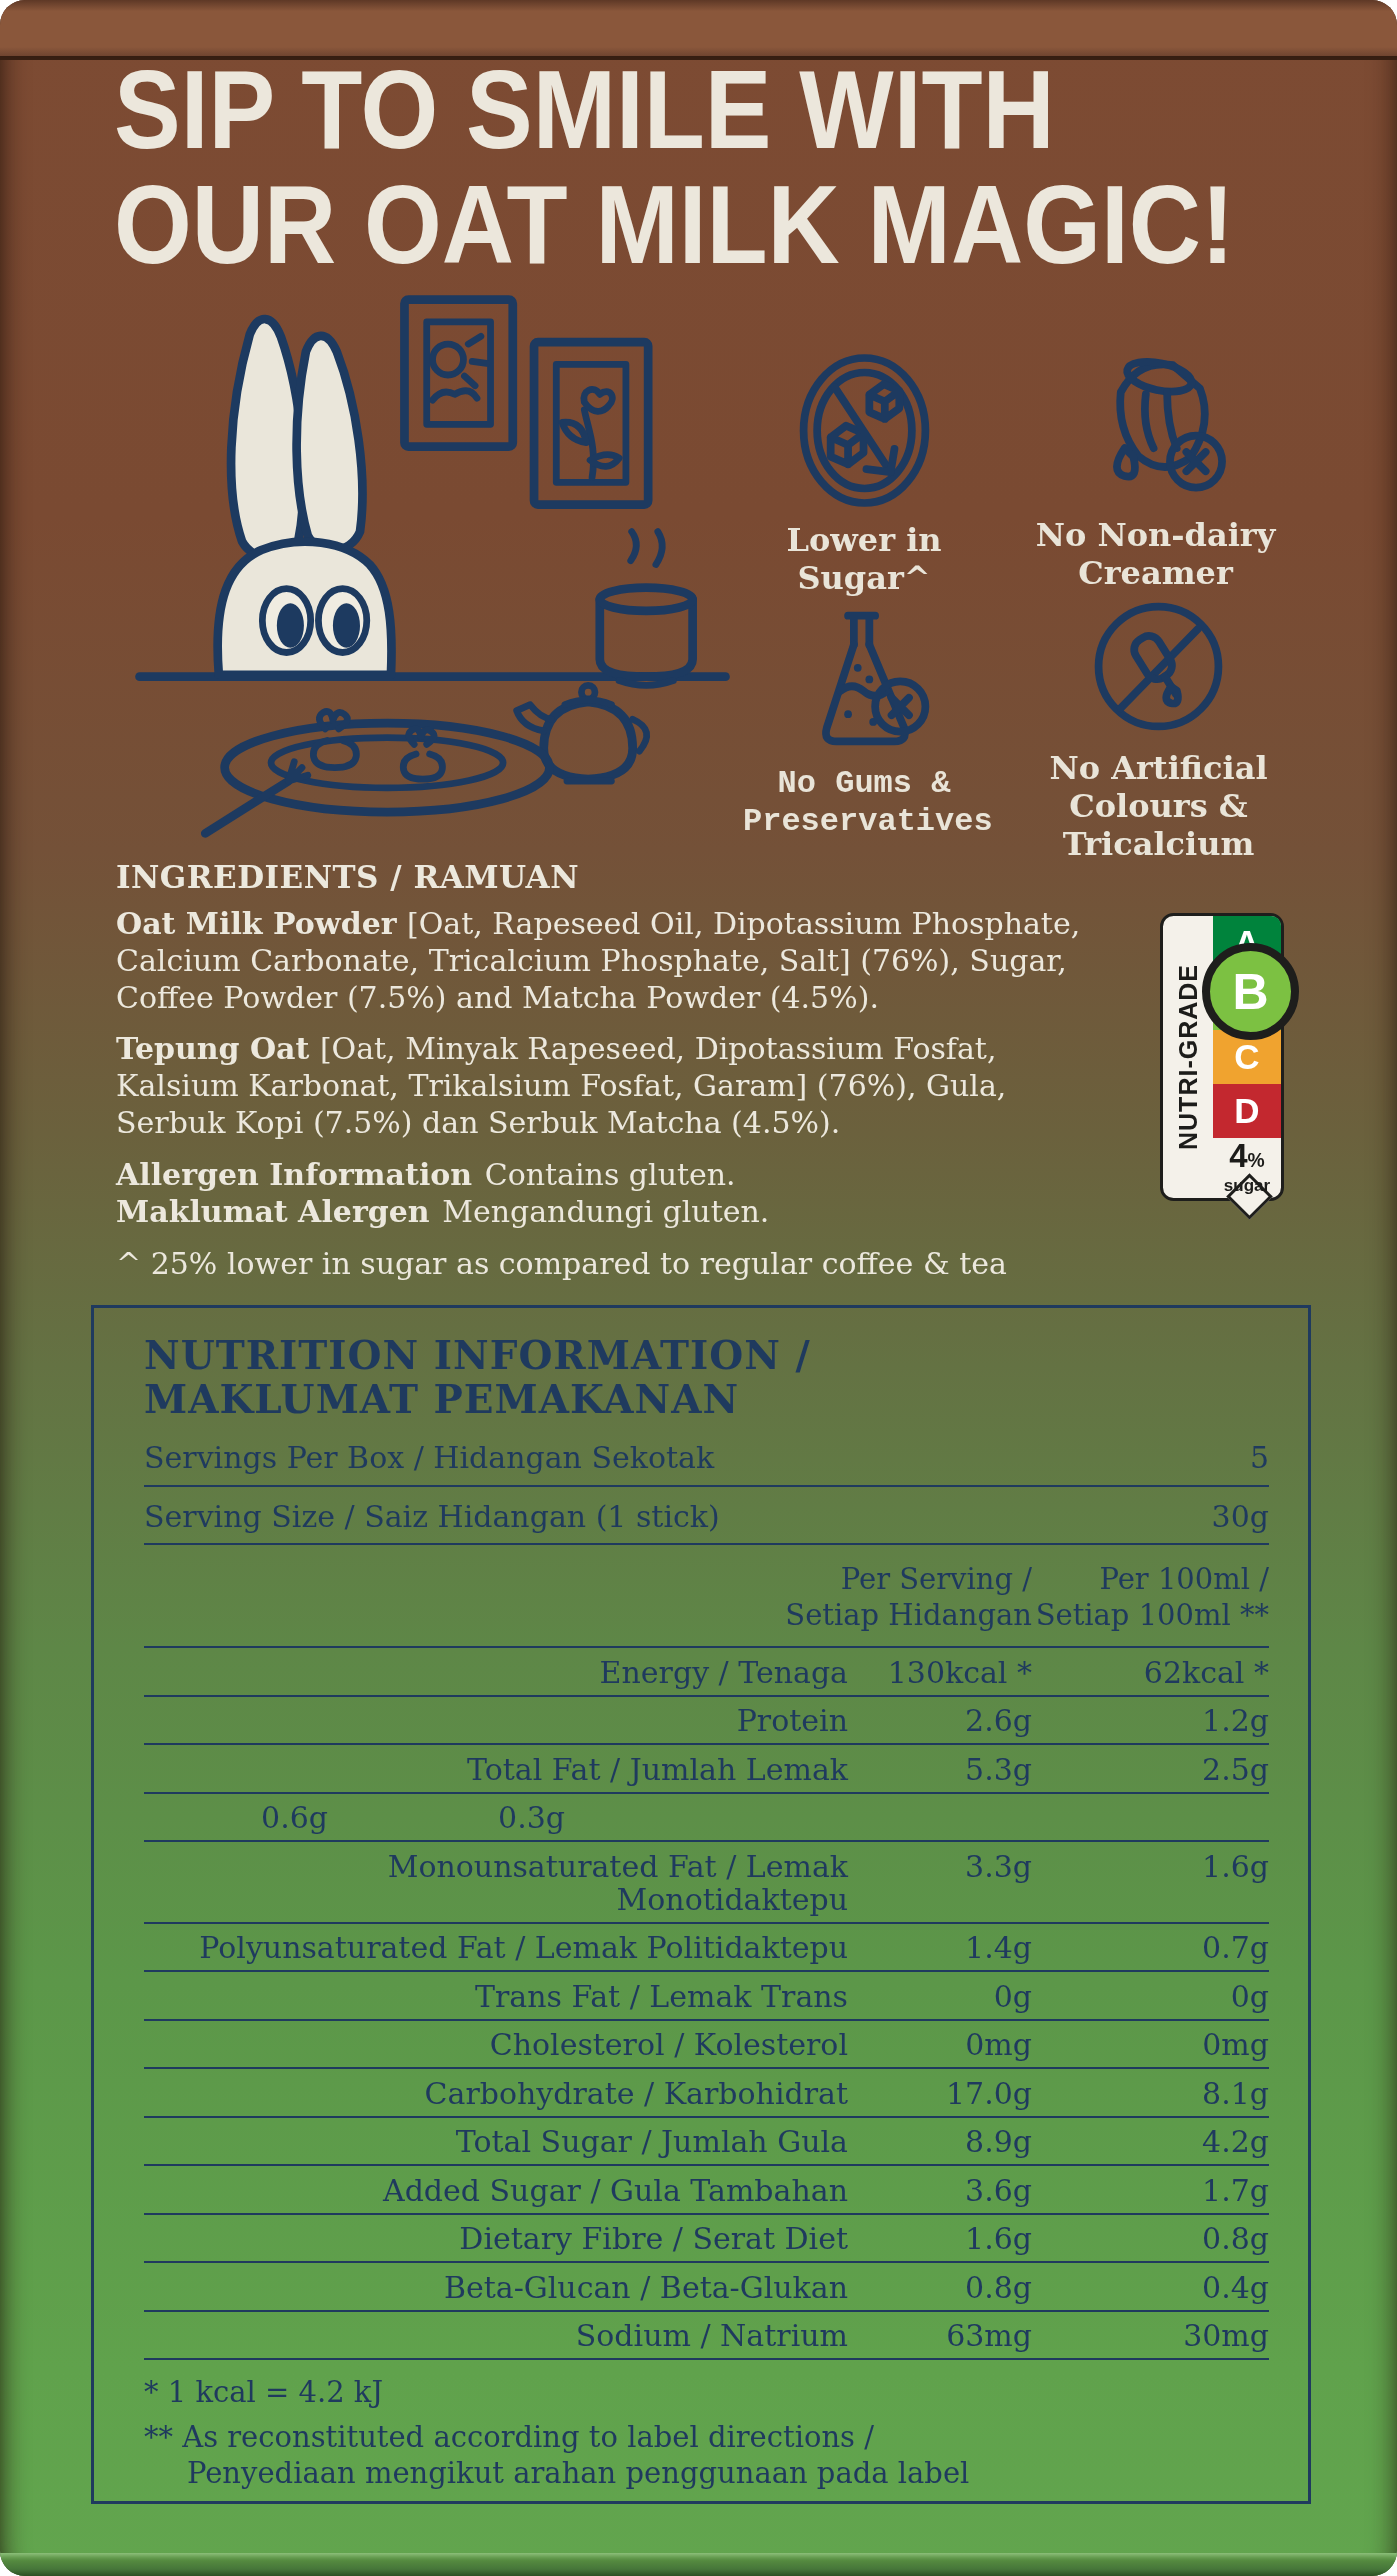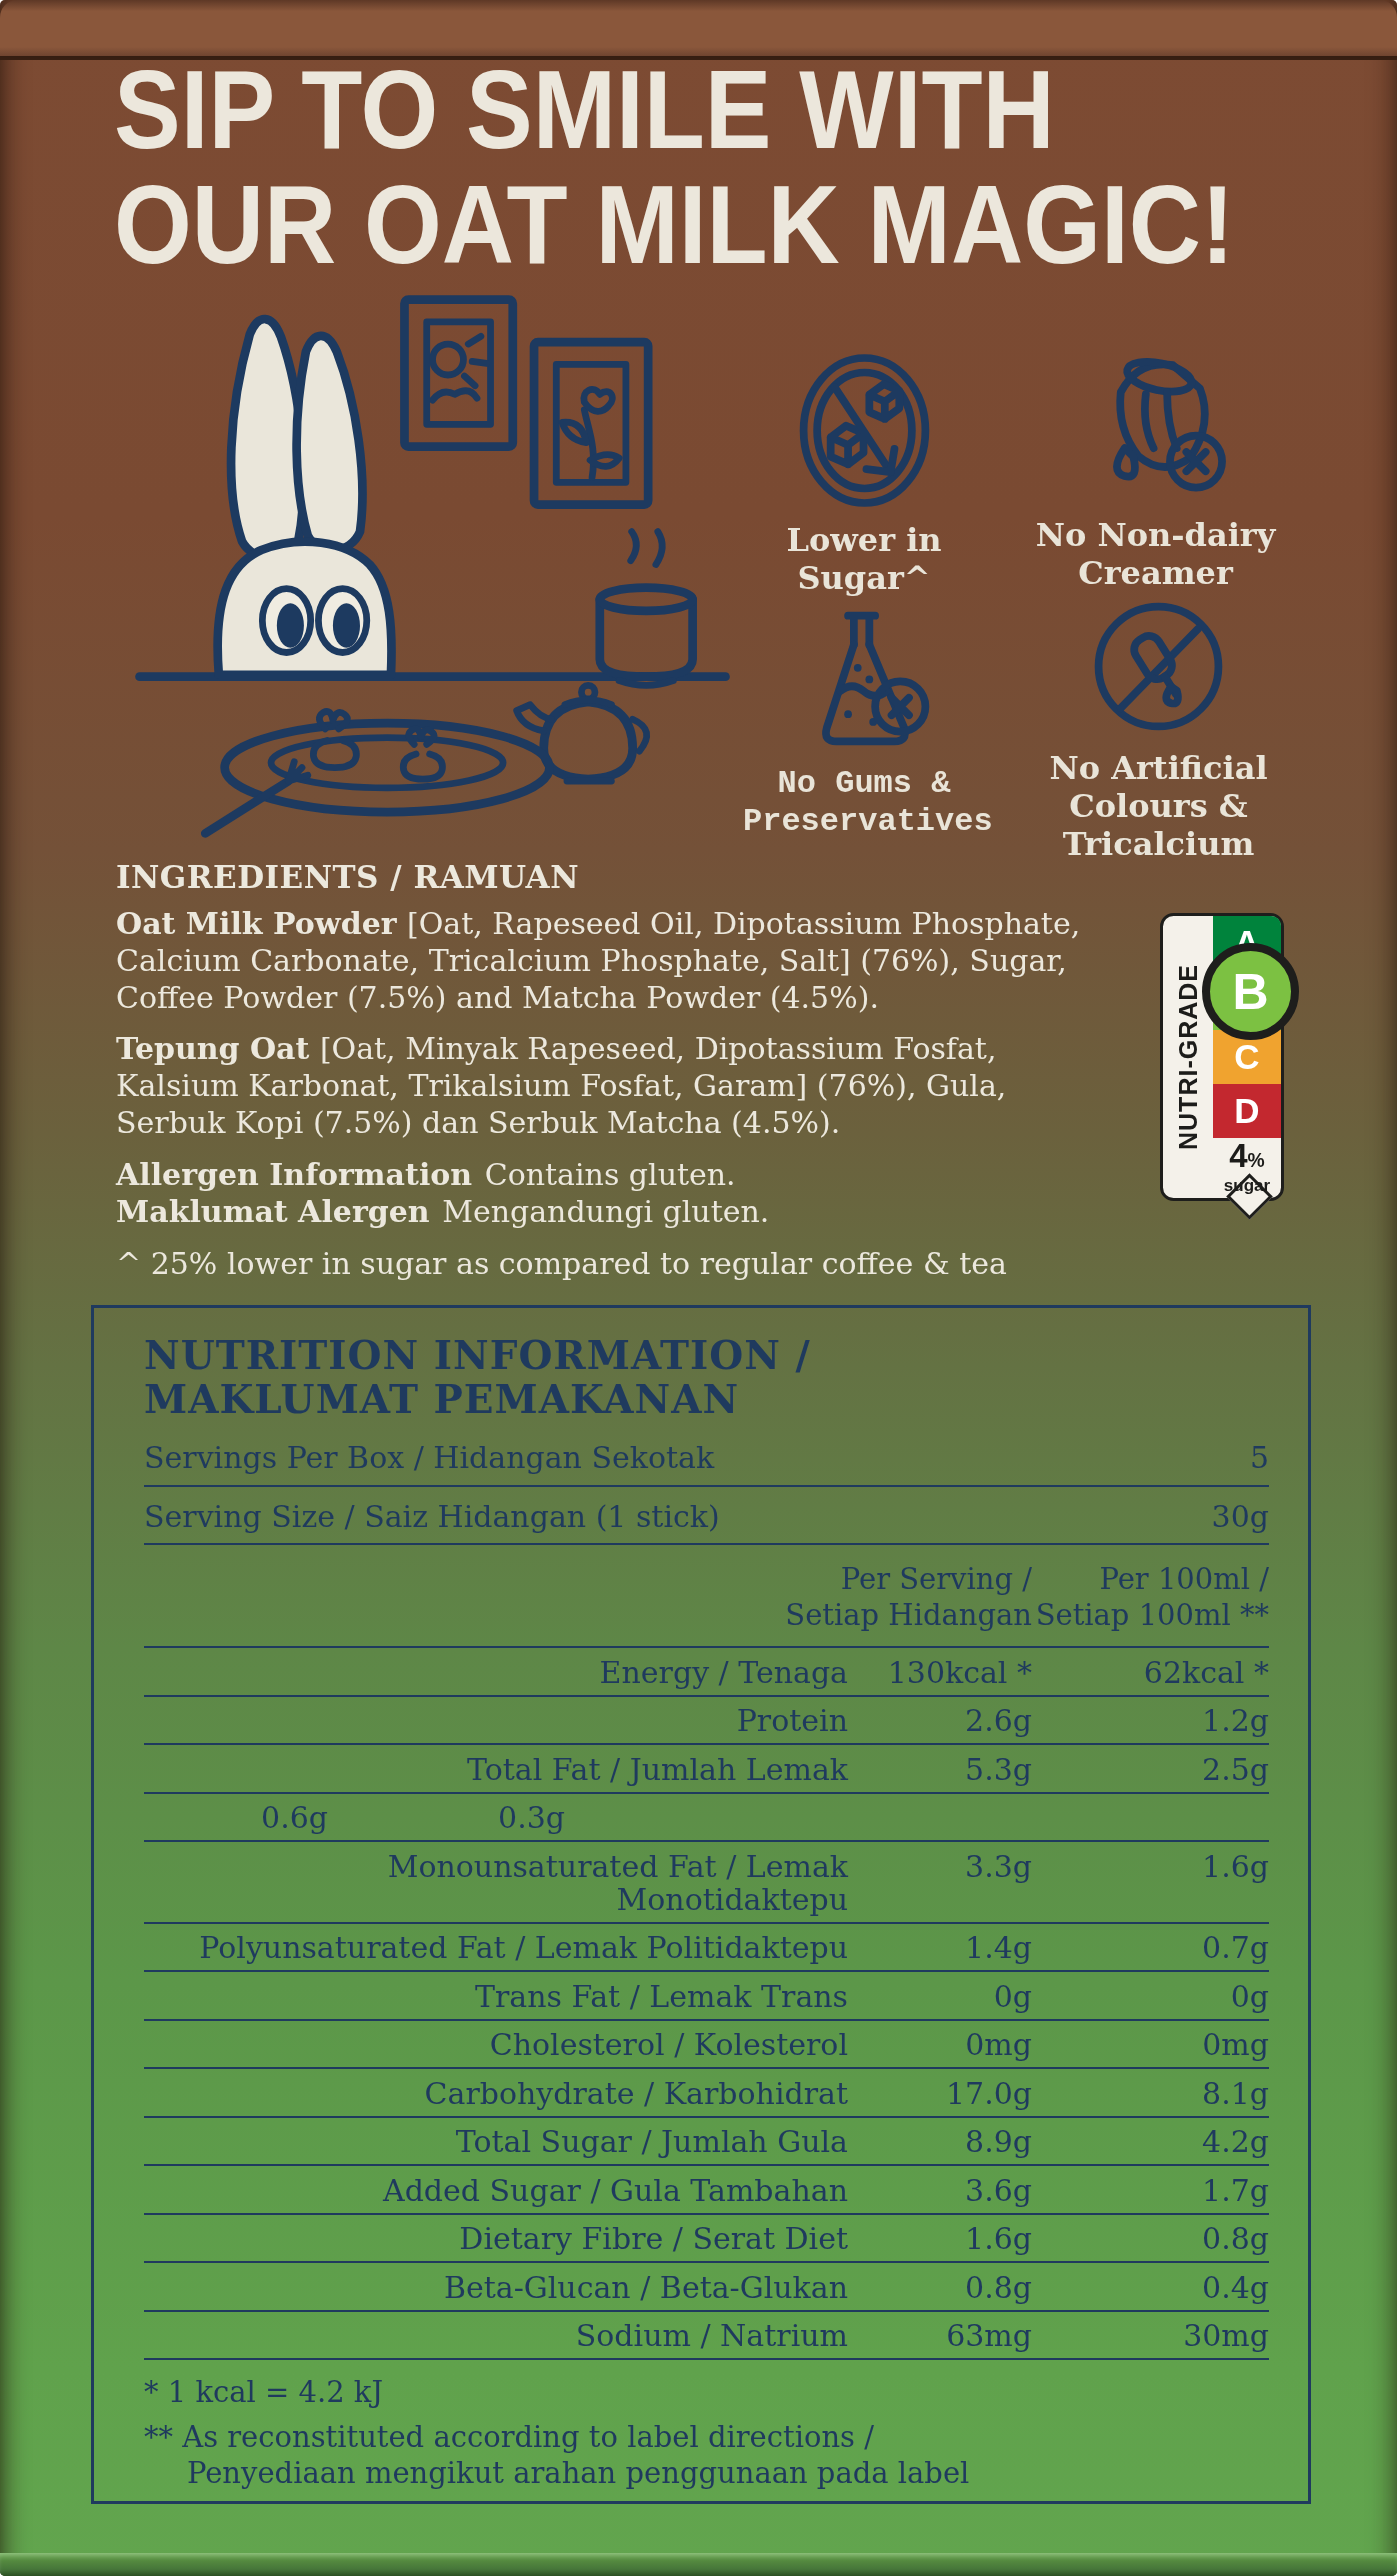--- a/index.html
+++ b/index.html
@@ -1,18 +1,18 @@
 <!DOCTYPE html>
 <html><head>
 <meta charset="utf-8">
 <style>
   * { box-sizing: border-box; margin: 0; padding: 0; }
   html,body { width:1397px; height:2576px; background:#ffffff; font-family:"DejaVu Serif", serif; }
   .box {
-    position:absolute; inset:0; border-radius:5px; overflow:hidden;
+    position:absolute; inset:0; border-radius:25px; overflow:hidden;
     background:linear-gradient(180deg,#7d4b33 0%,#7a4a32 20%,#745138 33%,#6b613d 44%,#647243 53%,#5e8747 64%,#5c9749 77%,#60a24c 92%,#62a54e 100%);
     box-shadow: inset 17.4px 0 25px -13.5px rgba(30,14,7,.65),
                 inset -17.4px 0 25px -13.5px rgba(30,14,7,.55),
                 inset 0 -5.8px 9.7px -3.9px rgba(15,40,12,.4);
   }
   .flap-top {
     position:absolute; top:0; left:0; right:0; height:60px;
     background:linear-gradient(180deg,#5e3826 0%,#8a573b 20%,#8a573b 84%,#6f4430 100%);
     border-bottom:4.8px solid rgba(42,22,12,.8);
     border-radius:17.4px 17.4px 0 0;

